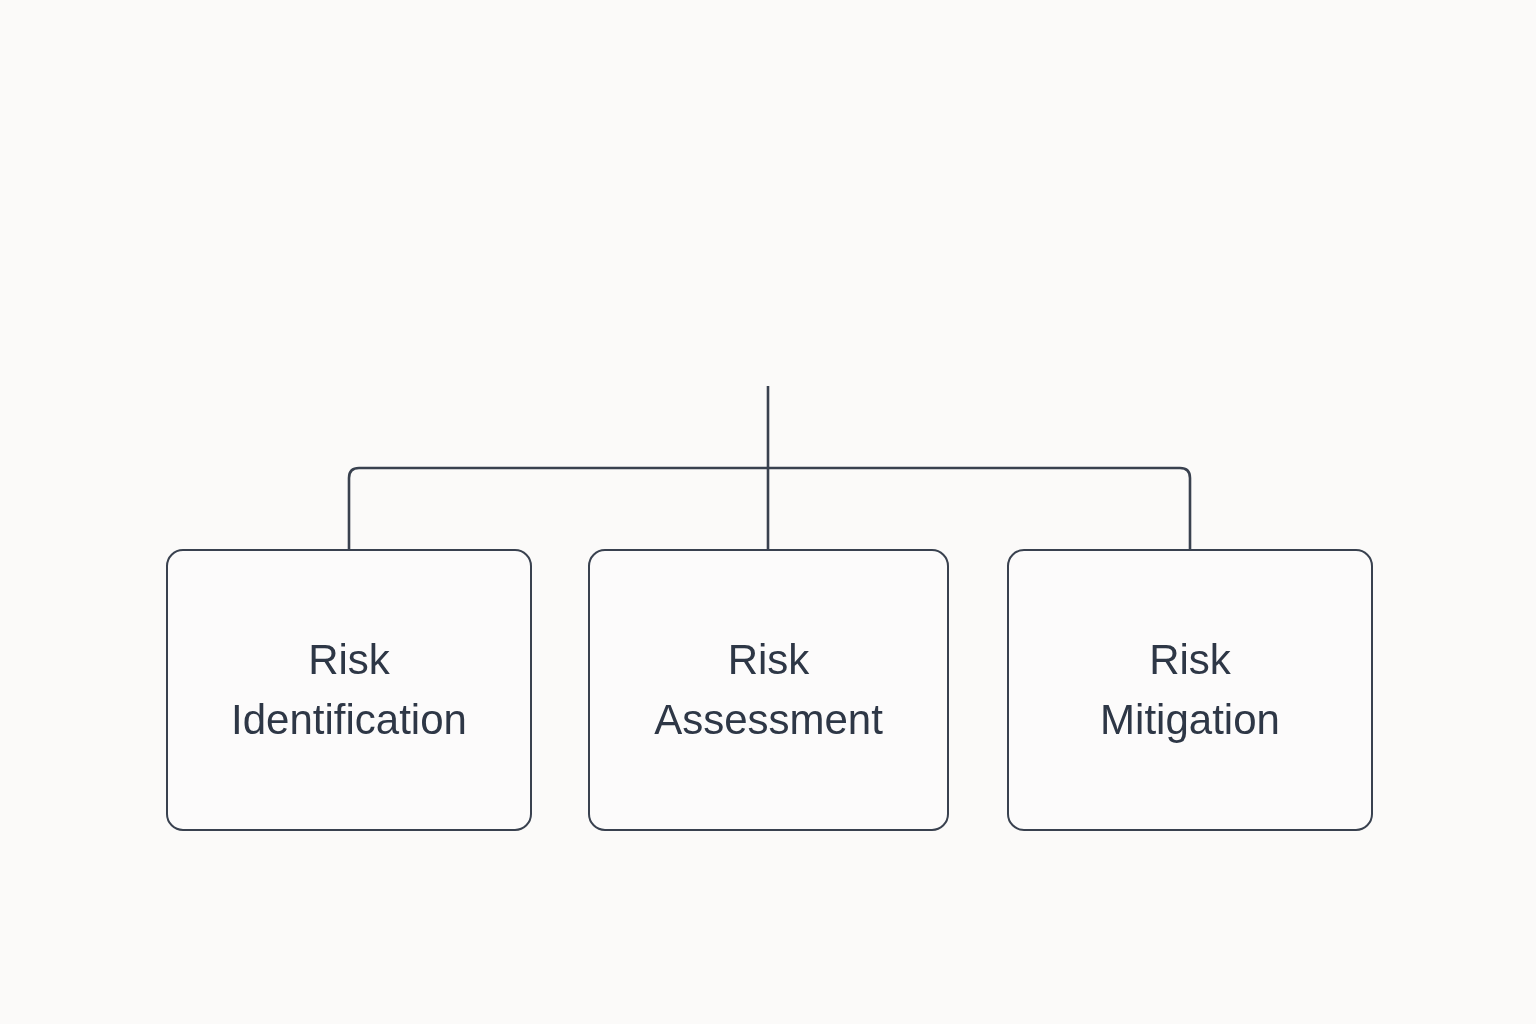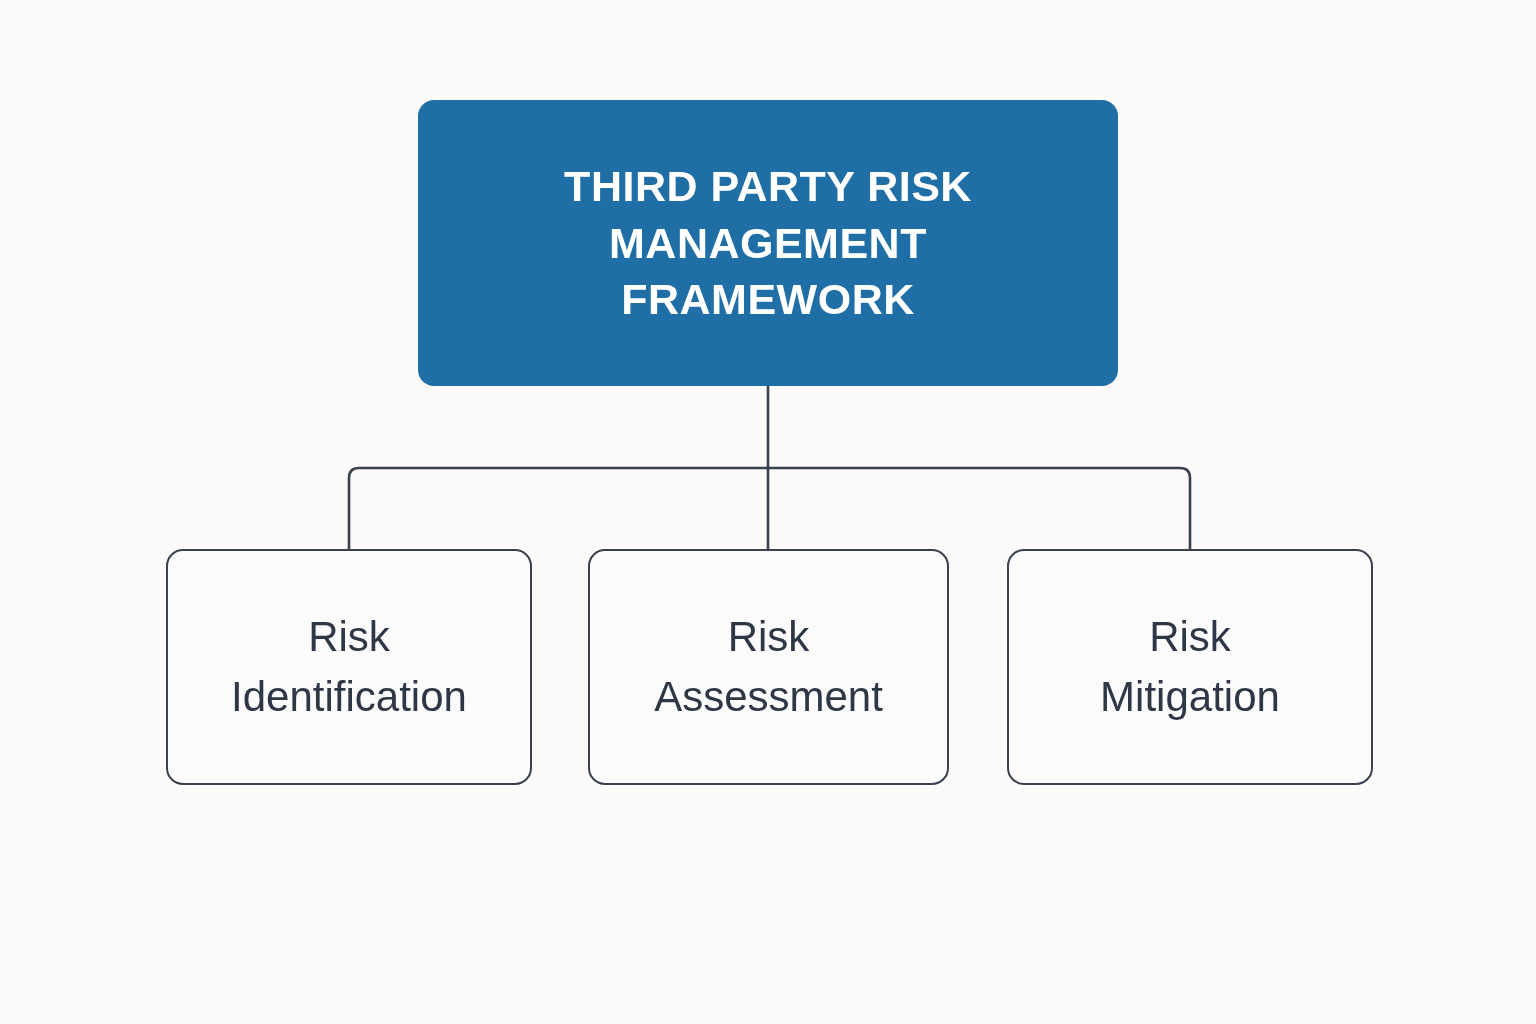--- a/index.html
+++ b/index.html
@@ -54,21 +54,21 @@
     letter-spacing: 0.5px;
     text-align: center;
     text-transform: uppercase;
     white-space: pre-line;
   }
 
   
   .child-node {
     position: absolute;
     top: 549px;
-    height: 236px;
+    height: 282px;
     background: #fcfbfb;
     border: 2.6px solid #39414f;
     border-radius: 17px;
     box-sizing: border-box;
     display: flex;
     align-items: center;
     justify-content: center;
     padding: 6px 18px;
   }
   .child-node-label {
@@ -93,25 +93,20 @@
     <g fill="none" stroke="#39414f" stroke-width="2.6" stroke-linecap="butt" stroke-linejoin="round">
 
       <path d="M 768 386 L 768 468"></path>
 
       <path d="M 349 549 L 349 478 Q 349 468 359 468 L 1180 468 Q 1190 468 1190 478 L 1190 549"></path>
 
       <path d="M 768 468 L 768 549"></path>
     </g>
   </svg>
 
-  <div id="root-node">
-    <div id="root-node-label">THIRD PARTY RISK
-MANAGEMENT
-FRAMEWORK</div>
-  </div>
 
   <div id="child-node-0" class="child-node">
     <div class="child-node-label">Risk
 Identification</div>
   </div>
 
   <div id="child-node-1" class="child-node">
     <div class="child-node-label">Risk
 Assessment</div>
   </div>

